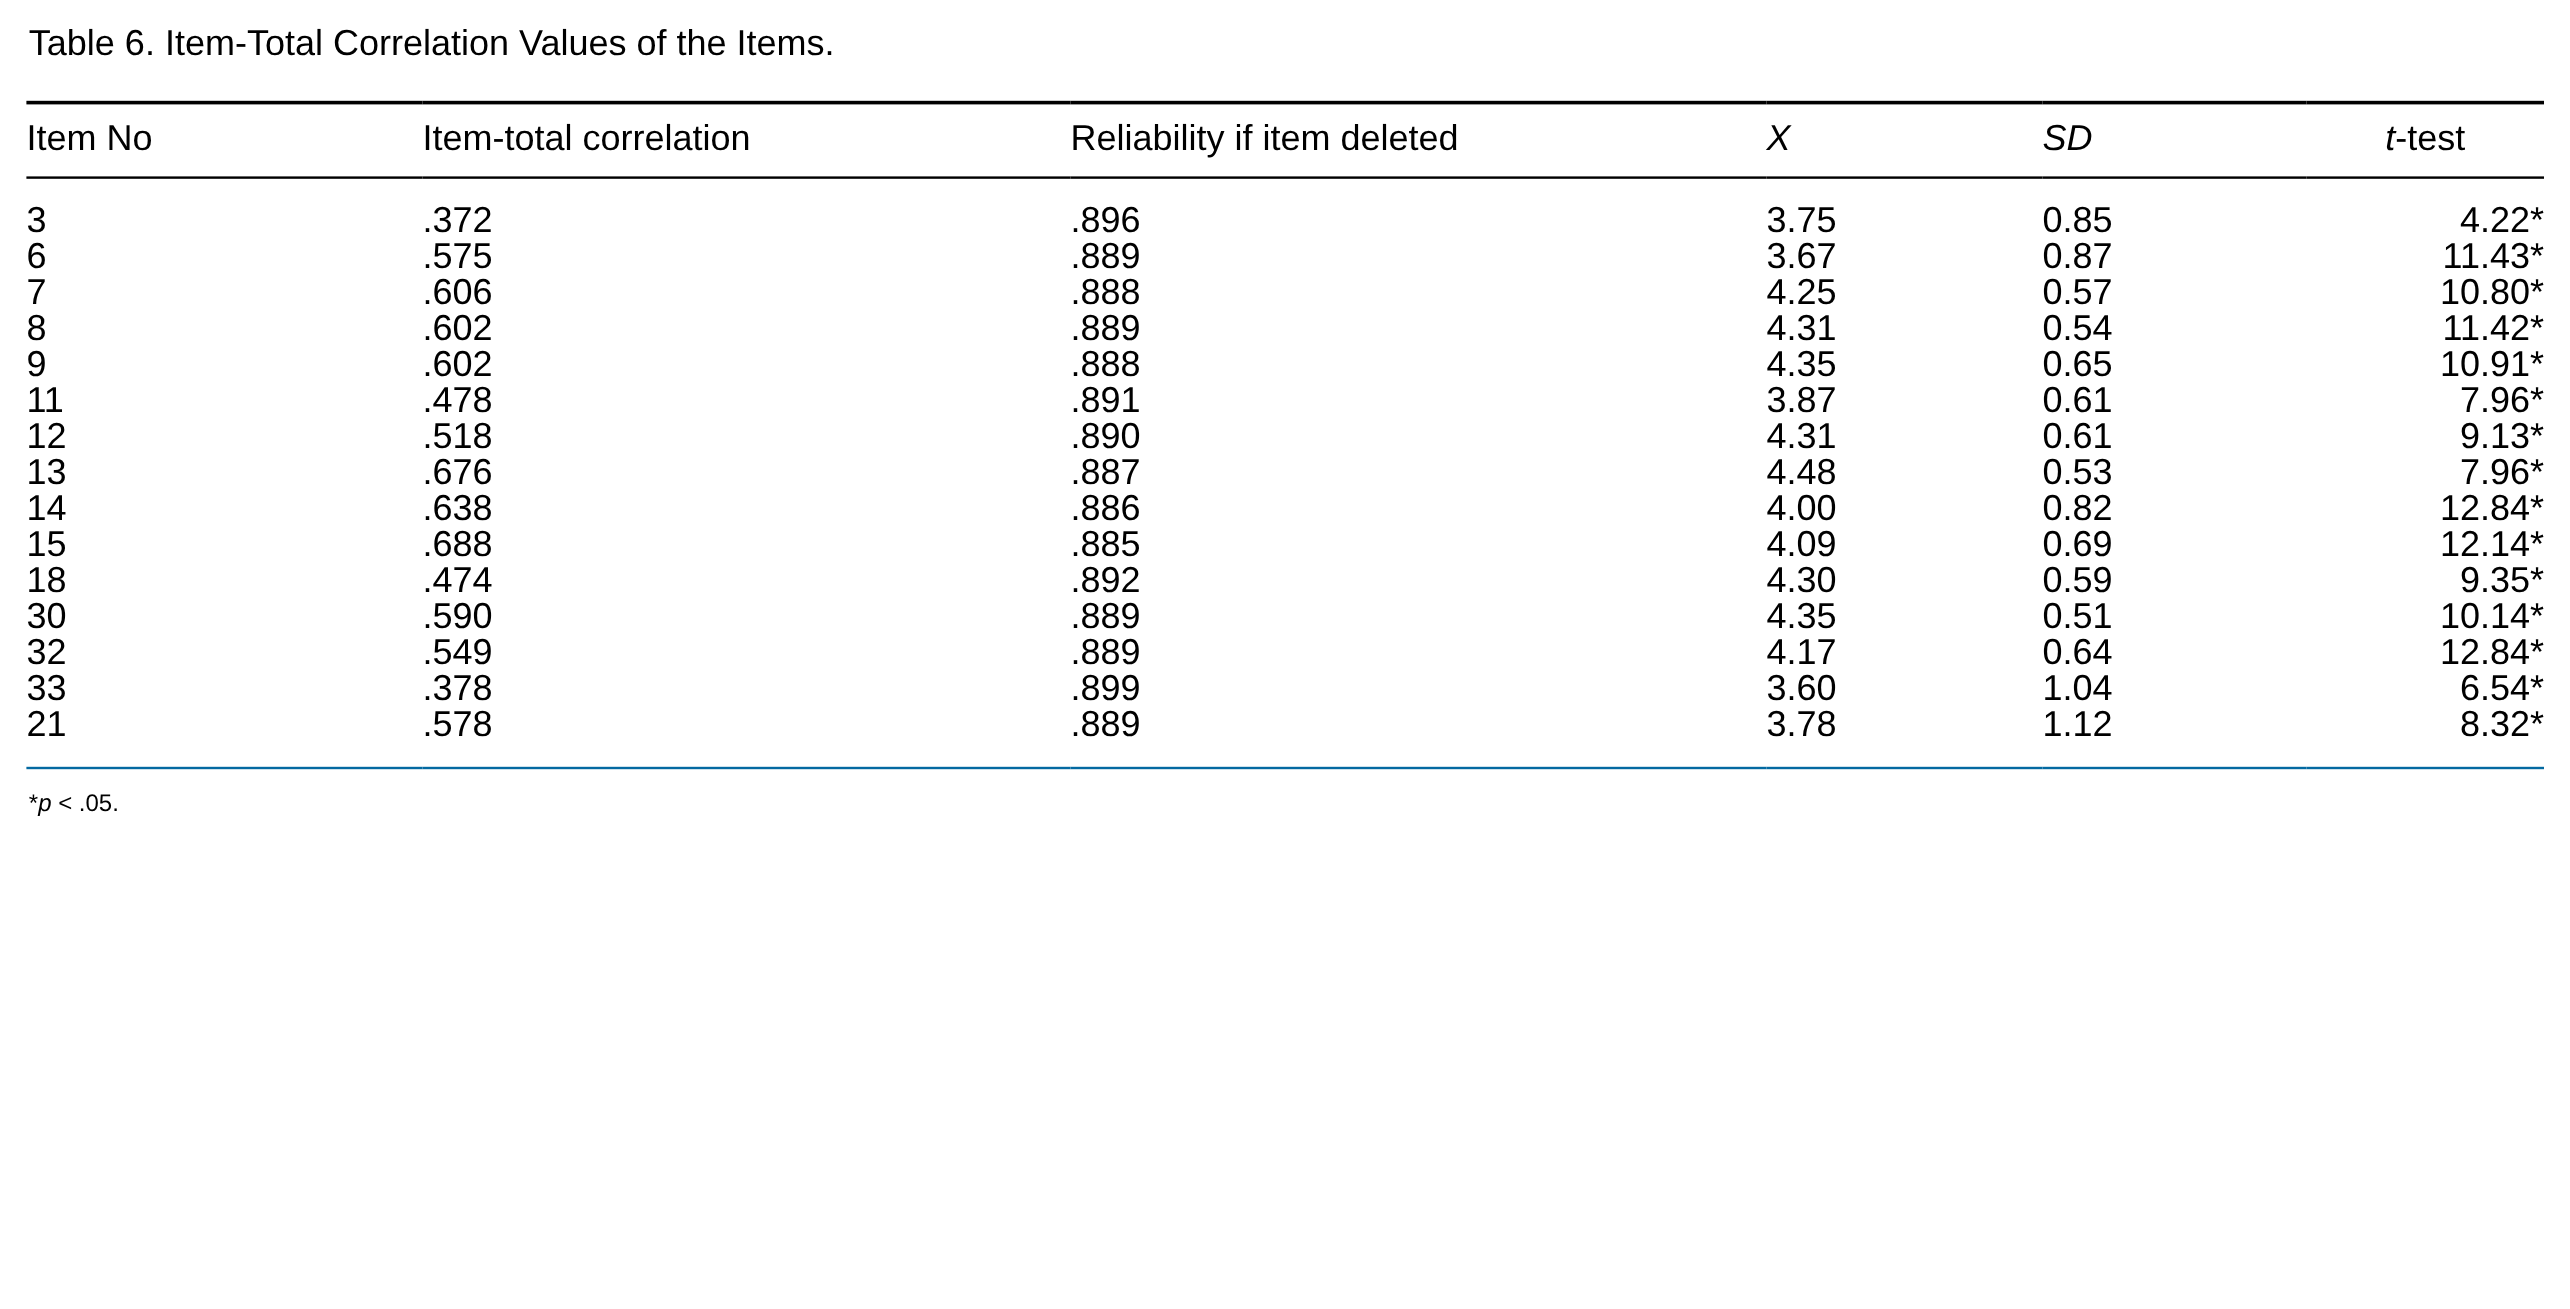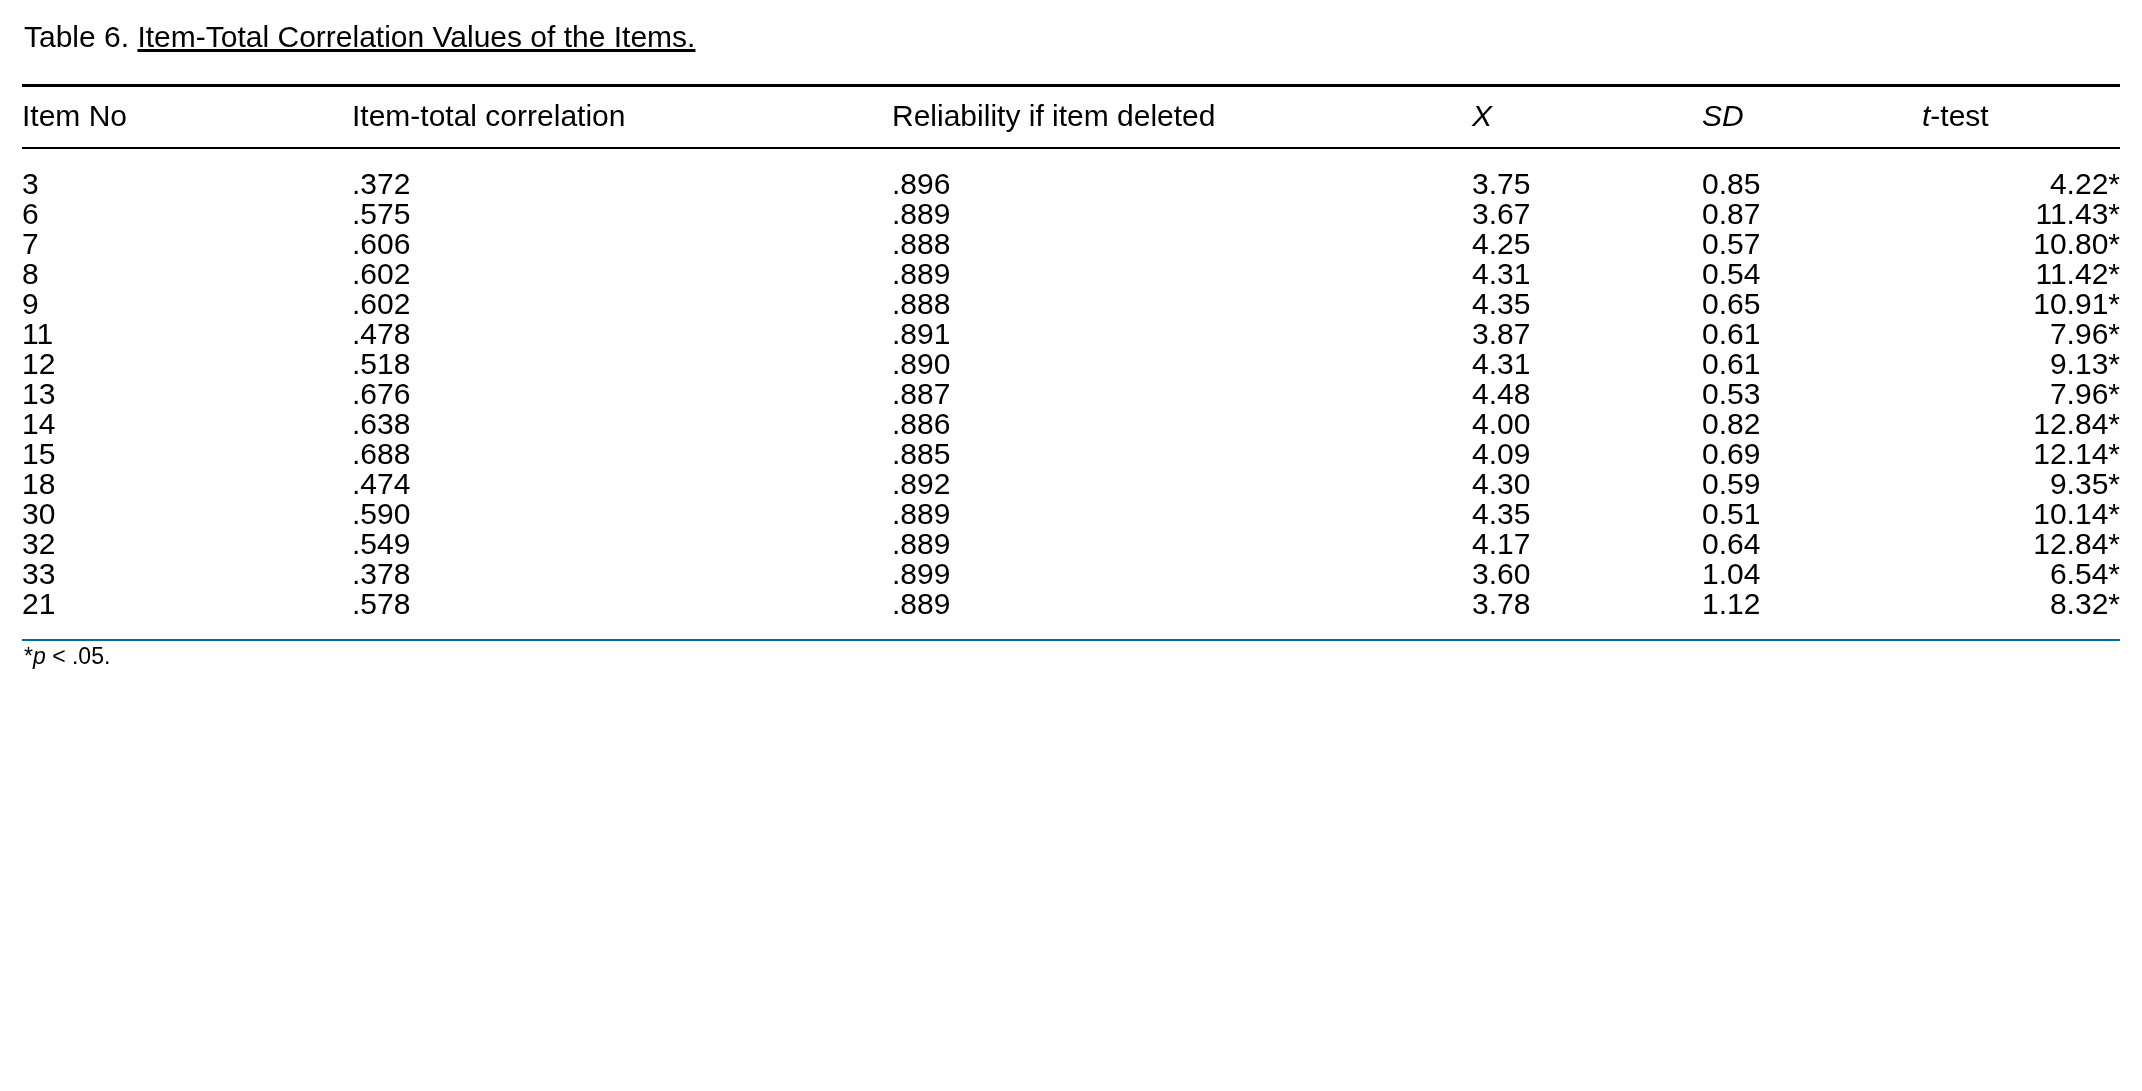--- a/index.html
+++ b/index.html
@@ -23,21 +23,20 @@
     font-size: 30px;
     line-height: 1.25;
     margin: 0 0 16px 2px;
     white-space: nowrap;
   }
   .caption .caption-label {
     font-weight: normal;
   }
   .caption .caption-text {
     font-weight: normal;
-    text-decoration: underline;
   }
   table.data {
     border-collapse: collapse;
     width: 2098px;
     table-layout: fixed;
     margin-top: 28px;
   }
   table.data th, table.data td {
     padding: 0;
     font-size: 30px;
@@ -45,21 +44,21 @@
     font-weight: normal;
     vertical-align: baseline;
   }
   thead tr.head-row th {
     border-top: 3px solid #000;
     border-bottom: 2px solid #000;
     padding: 14px 0 16px 0;
     text-align: left;
   }
   thead tr.head-row th.num {
-    text-align: left;
+    text-align: center;
   }
   thead tr.head-row th.num.x-col,
   thead tr.head-row th.num.sd-col {
     text-align: left;
   }
   tbody tr td {
     padding: 7px 0 7px 0;
   }
   tbody tr:first-child td {
     padding-top: 20px;
@@ -79,22 +78,22 @@
   .italic {
     font-style: italic;
   }
   .col-item  { width: 330px; }
   .col-itc   { width: 540px; }
   .col-rel   { width: 580px; }
   .col-x     { width: 230px; }
   .col-sd    { width: 220px; }
   .col-t     { width: 198px; }
   .footnote {
-    font-size: 23px;
-    margin: 2px 0 0 2px;
+    font-size: 20px;
+    margin: 18px 0 0 2px;
   }
   .footnote .it {
     font-style: italic;
   }
 </style>
 </head>
 <body>
 
 <div class="table-wrap">
 

